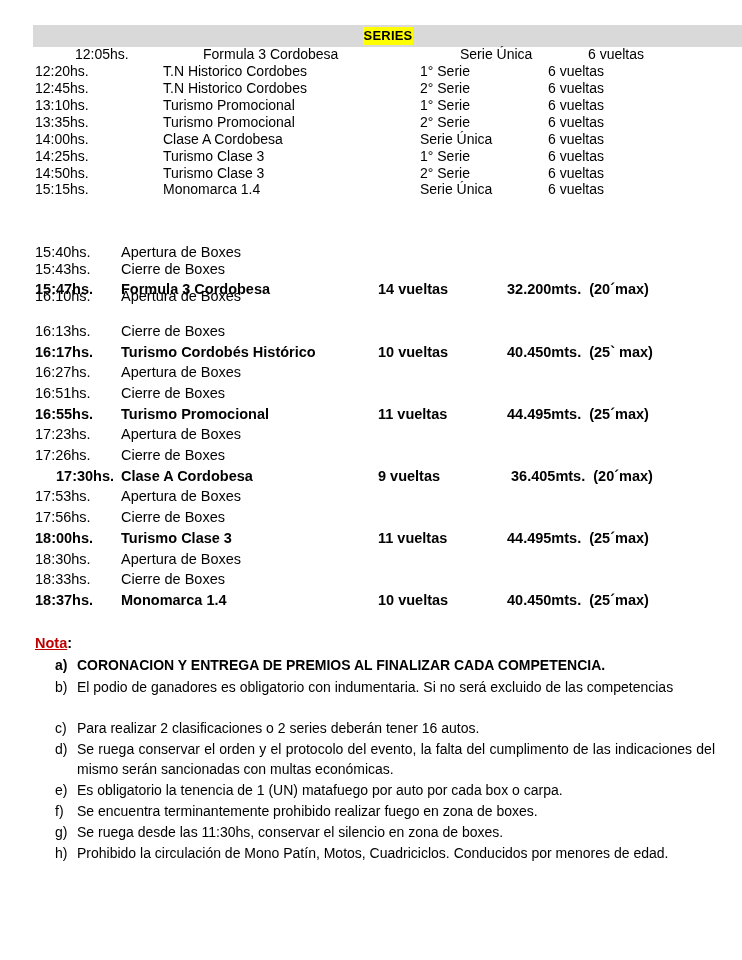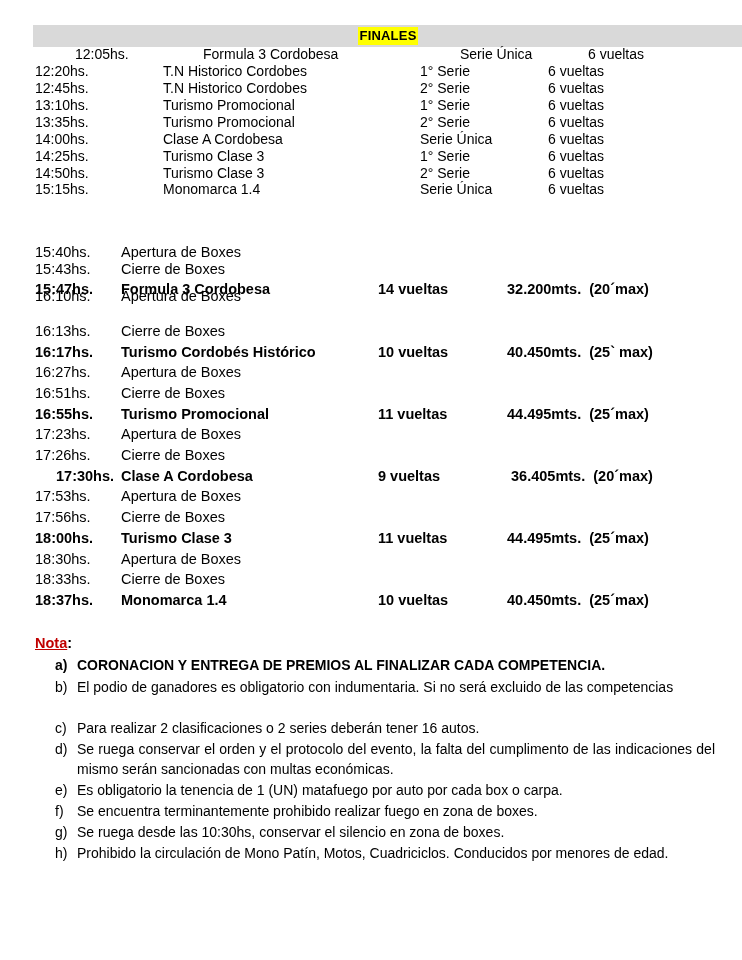--- a/index.html
+++ b/index.html
@@ -53,21 +53,21 @@
     .nota-item .lbl { position: absolute; left: 0; top: 0; }
     .nota-item .txt { display: block; margin-left: 22px; text-align: justify; }
     .nota-item.bold { font-weight: bold; }
   </style>
 </head>
 <body>
 
 <div class="page">
 
   <div class="band" style="top:25px;">
-    <span>FINALES</span>
+    <span>SERIES</span>
   </div>
 
   <div id="series-rows">
       <div class="series-row" style="top: 46px; margin-left: 40px;">
         <span class="c s-time">12:05hs.</span>
         <span class="c s-name">Formula 3 Cordobesa</span>
         <span class="c s-serie">Serie Única</span>
         <span class="c s-vueltas">6 vueltas</span>
       </div>
       <div class="series-row" style="top: 63px;">
@@ -255,20 +255,20 @@
       <div class="nota-item" style="top: 780px;">
         <span class="lbl">e)</span>
         <span class="txt">Es obligatorio la tenencia de 1 (UN) matafuego por auto por cada box o carpa.</span>
       </div>
       <div class="nota-item" style="top: 801px;">
         <span class="lbl">f)</span>
         <span class="txt">Se encuentra terminantemente prohibido realizar fuego en zona de boxes.</span>
       </div>
       <div class="nota-item" style="top: 822px;">
         <span class="lbl">g)</span>
-        <span class="txt">Se ruega desde las 10:30hs, conservar el silencio en zona de boxes.</span>
+        <span class="txt">Se ruega desde las 11:30hs, conservar el silencio en zona de boxes.</span>
       </div>
       <div class="nota-item" style="top: 843px;">
         <span class="lbl">h)</span>
         <span class="txt">Prohibido la circulación de Mono Patín, Motos, Cuadriciclos. Conducidos por menores de edad.</span>
       </div>
     </div>
 </div>
 
 </body></html>

